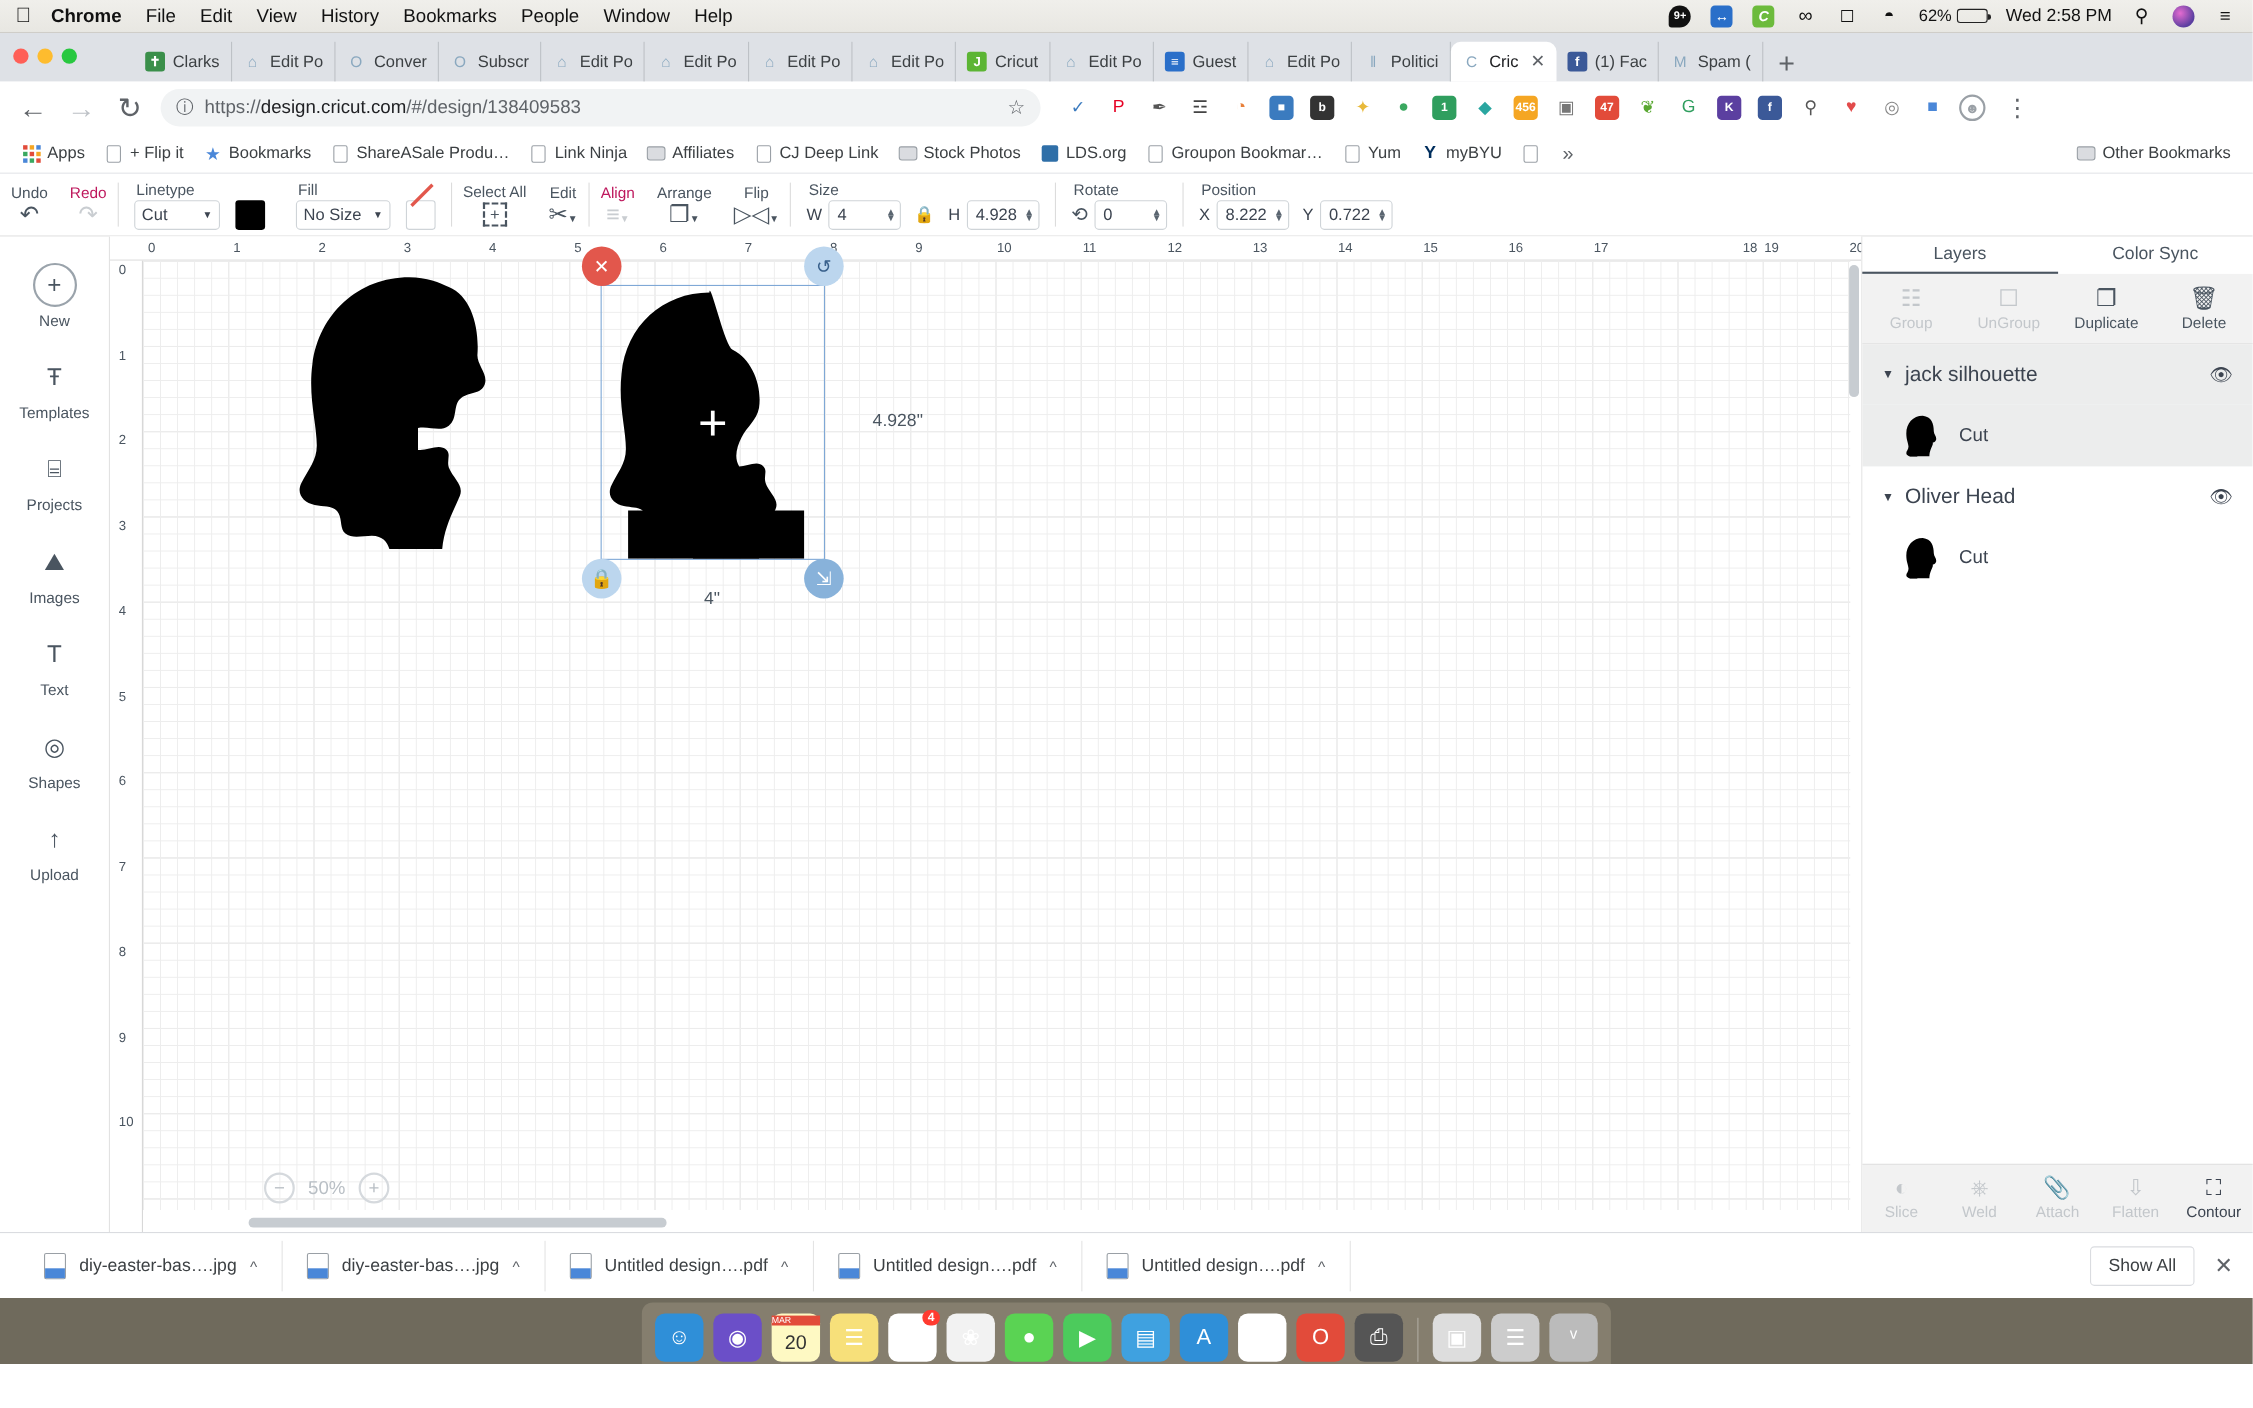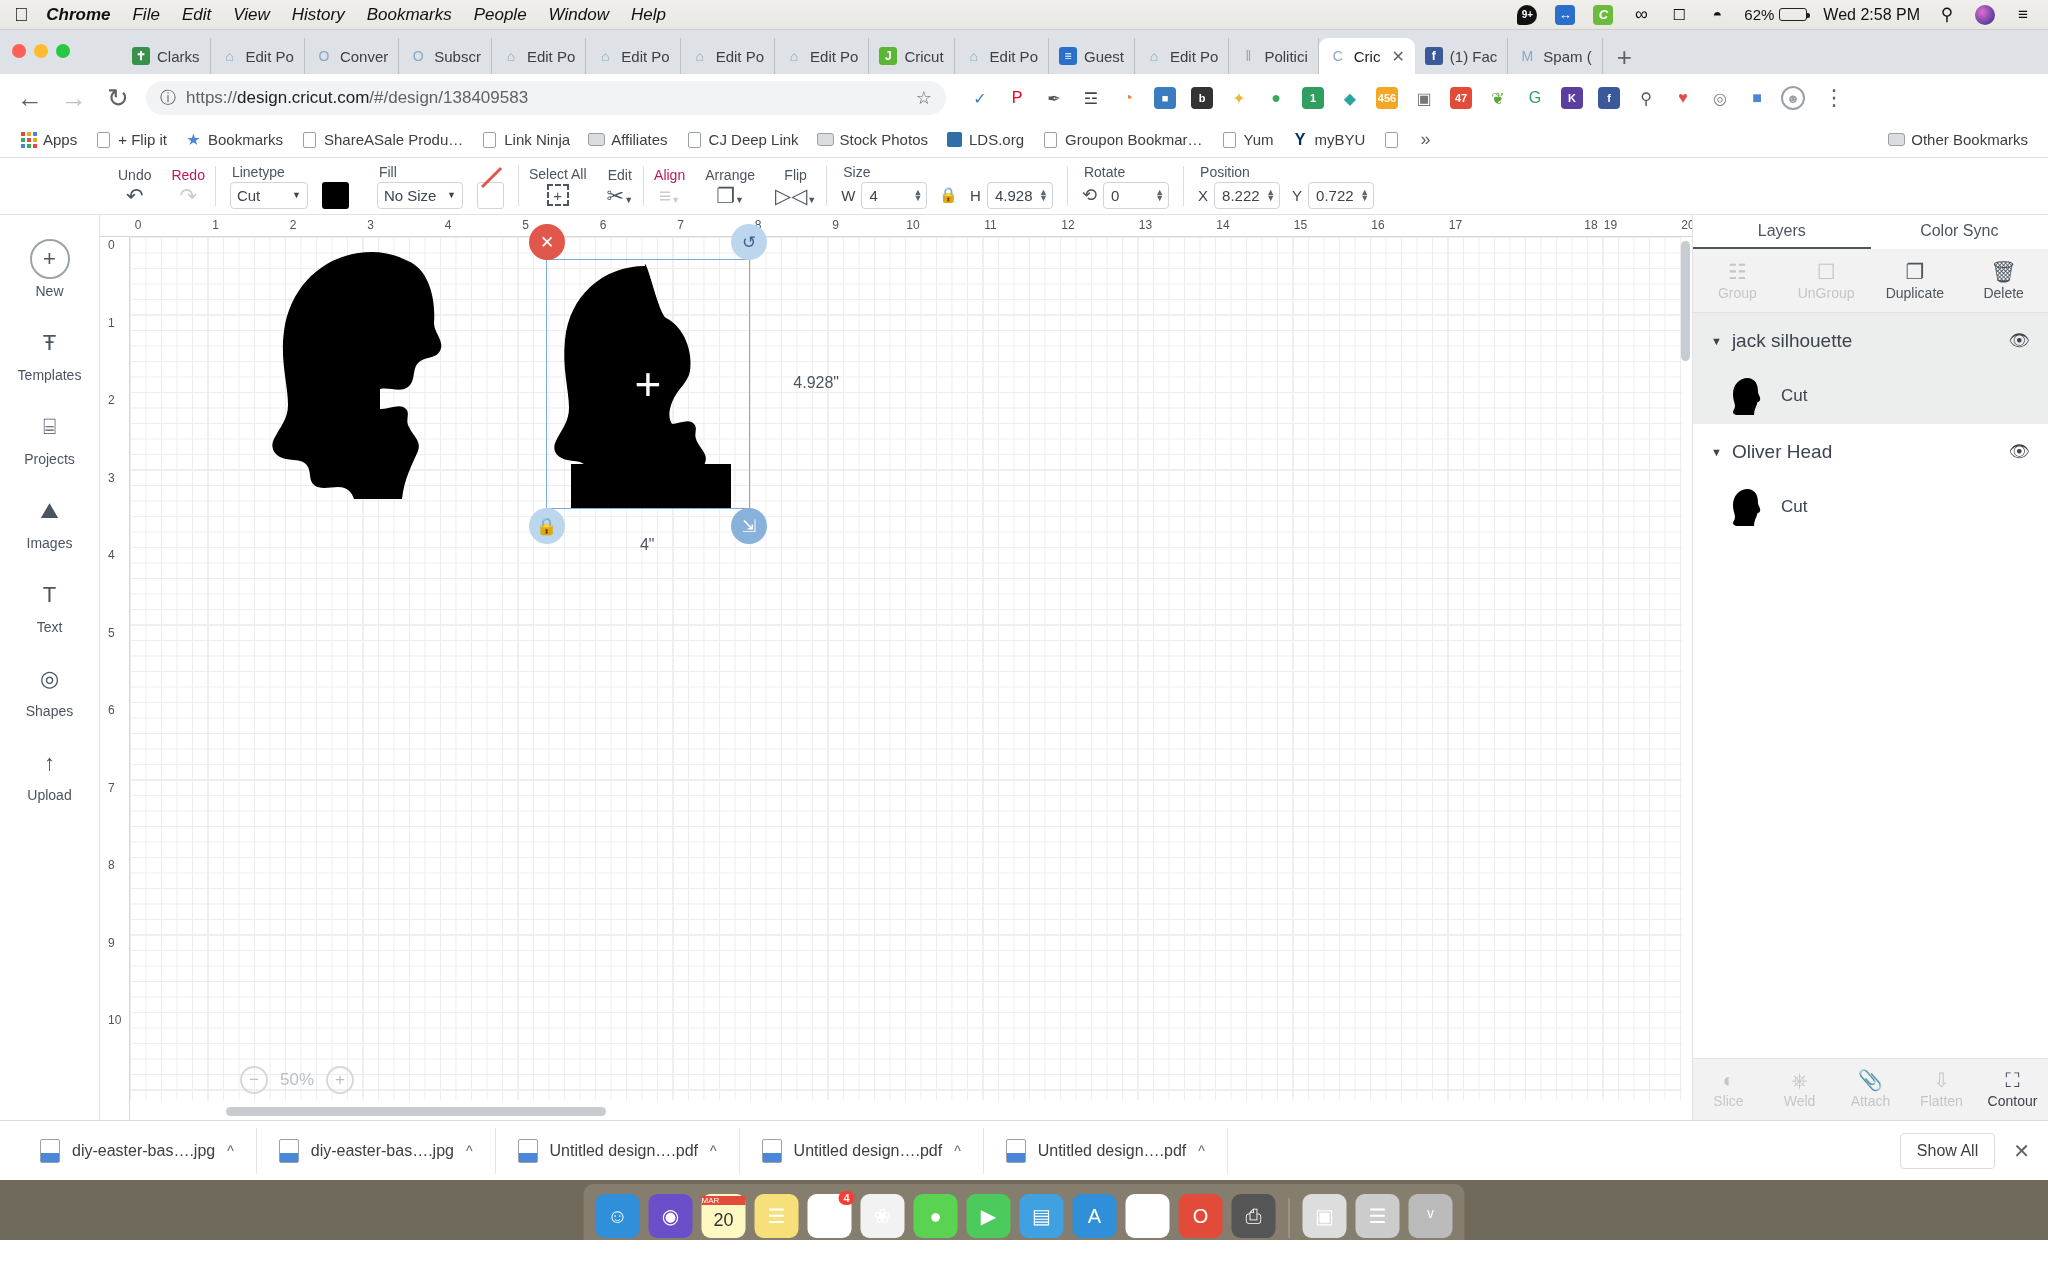--- a/index.html
+++ b/index.html
@@ -12,21 +12,21 @@
   
   #mac-menubar {
     height: 30px; width: 100%;
     background: linear-gradient(#f0efeb, #e8e7e2);
     display: flex; align-items: center;
     font-size: 17px; color: #111;
     padding: 0 14px;
     border-bottom: 1px solid #cfcdc8;
   }
   .mac-apple { font-size: 19px; margin-right: 18px; line-height: 1; }
-  .mac-item { margin-right: 22px; white-space: nowrap; font-style: italic; }
+  .mac-item { margin-right: 22px; white-space: nowrap; }
   .mac-item.bold { font-weight: bold; }
   .mac-spacer { flex: 1; }
   .mac-right { display: flex; align-items: center; gap: 16px; }
   .tray-icon { width: 22px; height: 22px; display: inline-flex; align-items: center; justify-content: center; }
   .tray-sq { width: 20px; height: 20px; border-radius: 4px; display:flex;align-items:center;justify-content:center;color:#fff;font-size:13px;font-weight:bold; }
   .mac-clock { font-size: 16px; white-space: nowrap; }
   .mac-batt { font-size: 15px; display:flex; align-items:center; gap:5px; }
   .batt-shell { width: 28px; height: 13px; border: 1.5px solid #222; border-radius: 3px; position: relative; }
   .batt-shell:after { content:""; position:absolute; right:-4px; top:3.5px; width:3px; height:5px; background:#222; border-radius:0 2px 2px 0;}
   .batt-fill { height: 100%; background: #222; border-radius:1px; }
@@ -101,21 +101,21 @@
   .hdr-right { margin-left: auto; display: flex; align-items: center; gap: 22px; }
   .hdr-link { font-size: 17px; font-weight: bold; }
   #make-it {
     background: #8cc63e; color: #4a5560; font-size: 19px;
     padding: 9px 42px; border-radius: 5px; border: none; font-weight: 300;
   }
 
   
   #design-toolbar {
     height: 57px; background: #fff; border-bottom: 1px solid #e2e2e2;
-    display: flex; align-items: center; padding-left: 108px; gap: 0;
+    display: flex; align-items: center; gap: 0;
     position: relative;
   }
   .tb-sep { width: 1px; height: 40px; background: #dcdcdc; align-self: center; }
   .tb-col { display: flex; flex-direction: column; align-items: center; justify-content: center; padding: 0 10px; height: 100%; }
   .tb-lbl { font-size: 14px; color: #4a5560; margin-bottom: 2px; }
   .tb-lbl.dim { color: #be185d; }
   .tb-ico { font-size: 21px; color: #4a5560; line-height: 1; }
   .tb-ico.dim { color: #c9cdd1; }
   .tb-field {
     display: flex; flex-direction: column; justify-content: center; height:100%;

